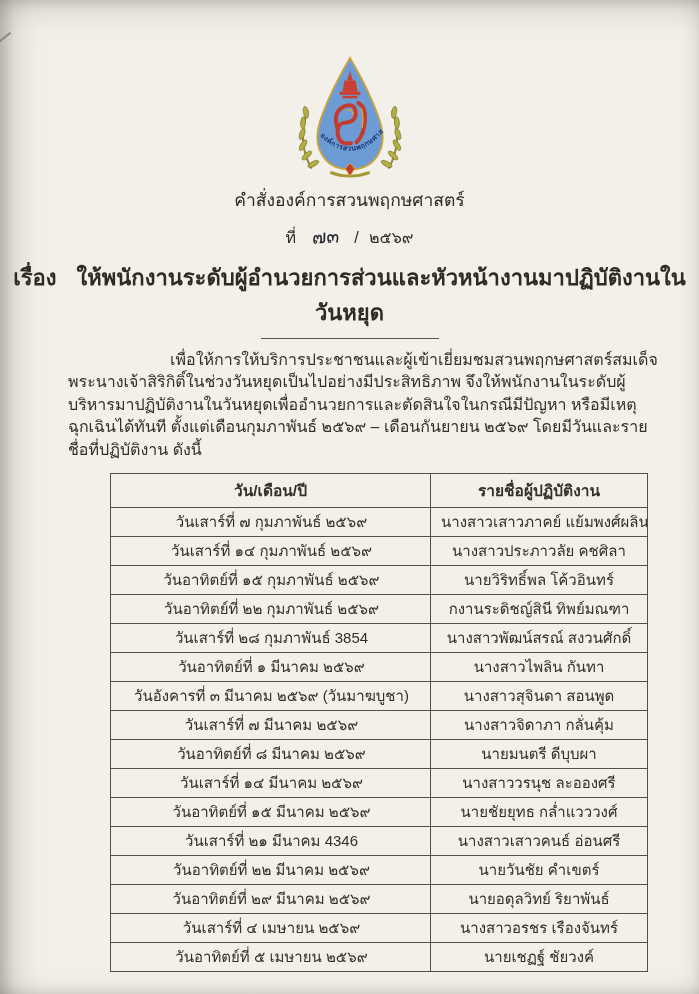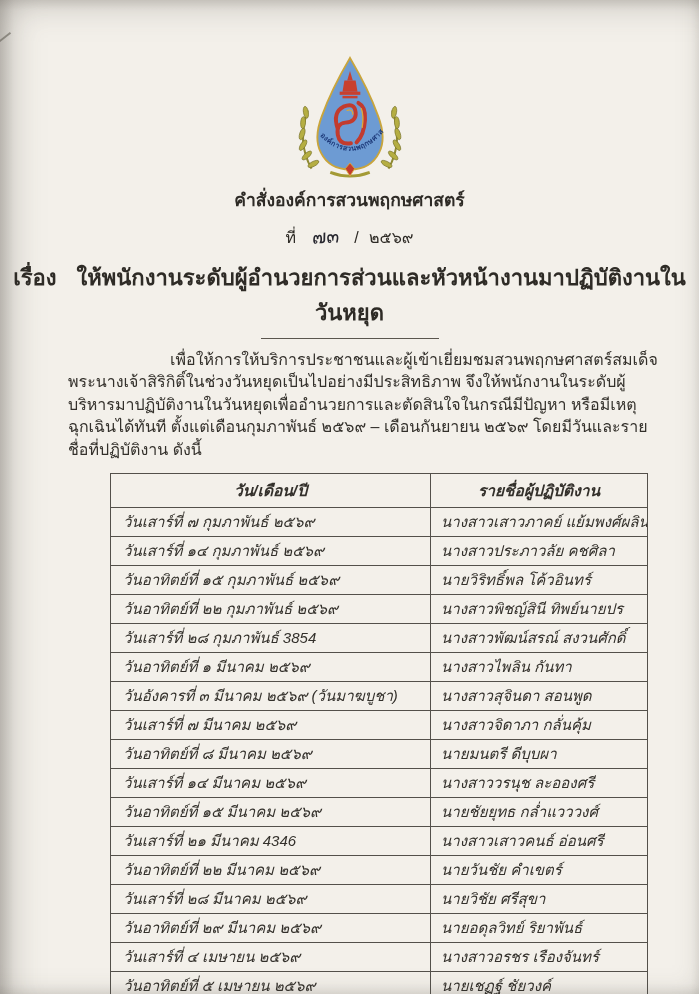--- a/index.html
+++ b/index.html
@@ -23,21 +23,21 @@
     color:#33302b;
     overflow:hidden;
   }
   .paper::before{ 
     content:"";position:absolute;top:36px;left:-2px;width:14px;height:2px;
     background:rgba(90,85,76,.55);transform:rotate(-38deg);
   }
   .logo-wrap{width:122px;margin:54px auto 2px;}
   .doc-title{
     margin:2px 0 7px;text-align:center;
-    font-size:17.5px;font-weight:bold;color:#2e2b26;
+    font-size:17.5px;font-weight:normal;color:#2e2b26;
   }
   .number-line{
     margin-top:7px;text-align:center;font-size:16px;color:#2e2b26;
   }
   .number-line .hand{
     display:inline-block;
     font-family:"DejaVu Serif", serif;
     font-size:19px;color:#26262e;
     transform:rotate(-3deg) skewX(-4deg);
     margin:0 10px 0 12px;
@@ -59,29 +59,28 @@
   }
   table.duty{
     margin:12px 0 0 110px;
     border-collapse:collapse;
     width:537px;
     font-size:15px;color:#33302b;
     table-layout:fixed;
   }
   table.duty th, table.duty td{
     border:1px solid #53504a;
-    font-style:italic;
   }
   table.duty th{
     font-weight:bold;text-align:center;
     padding:4px 6px;height:21px;font-size:15.5px;
   }
   table.duty td{
     padding:2px 10px;height:21px;
-    white-space:nowrap;overflow:hidden;
+    white-space:nowrap;overflow:hidden;text-align:center;
   }
   table.duty col.c-date{width:320px;}
   table.duty col.c-name{width:217px;}
   table.duty td.date{padding-left:12px;}
 </style>
 </head>
 <body>
 
 <div class="paper">
 
@@ -177,21 +176,21 @@
         </tr>
 
         <tr>
           <td class="date">วันอาทิตย์ที่ ๑๕ กุมภาพันธ์ ๒๕๖๙</td>
           <td>นายวิริทธิ์พล โค้วอินทร์</td>
         </tr>
 
 
         <tr>
           <td class="date">วันอาทิตย์ที่ ๒๒ กุมภาพันธ์ ๒๕๖๙</td>
-          <td>นางสาวพิชญ์สินี ทิพย์นายปร</td>
+          <td>กงานระดิชญ์สินี ทิพย์มณฑา</td>
         </tr>
 
         <tr>
           <td class="date">วันเสาร์ที่ ๒๘ กุมภาพันธ์ 3854</td>
           <td>นางสาวพัฒน์สรณ์ สงวนศักดิ์</td>
         </tr>
 
         <tr>
           <td class="date">วันอาทิตย์ที่ ๑ มีนาคม ๒๕๖๙</td>
           <td>นางสาวไพลิน กันทา</td>
@@ -225,24 +224,20 @@
         <tr>
           <td class="date">วันเสาร์ที่ ๒๑ มีนาคม 4346</td>
           <td>นางสาวเสาวคนธ์ อ่อนศรี</td>
         </tr>
 
         <tr>
           <td class="date">วันอาทิตย์ที่ ๒๒ มีนาคม ๒๕๖๙</td>
           <td>นายวันชัย คำเขตร์</td>
         </tr>
 
-        <tr>
-          <td class="date">วันเสาร์ที่ ๒๘ มีนาคม ๒๕๖๙</td>
-          <td>นายวิชัย ศรีสุขา</td>
-        </tr>
 
         <tr>
           <td class="date">วันอาทิตย์ที่ ๒๙ มีนาคม ๒๕๖๙</td>
           <td>นายอดุลวิทย์ ริยาพันธ์</td>
         </tr>
 
         <tr>
           <td class="date">วันเสาร์ที่ ๔ เมษายน ๒๕๖๙</td>
           <td>นางสาวอรชร เรืองจันทร์</td>
         </tr>

